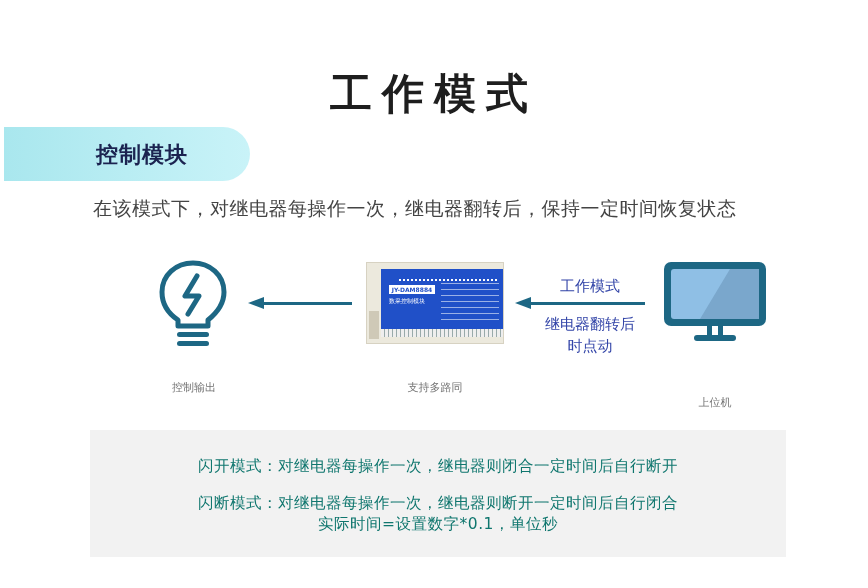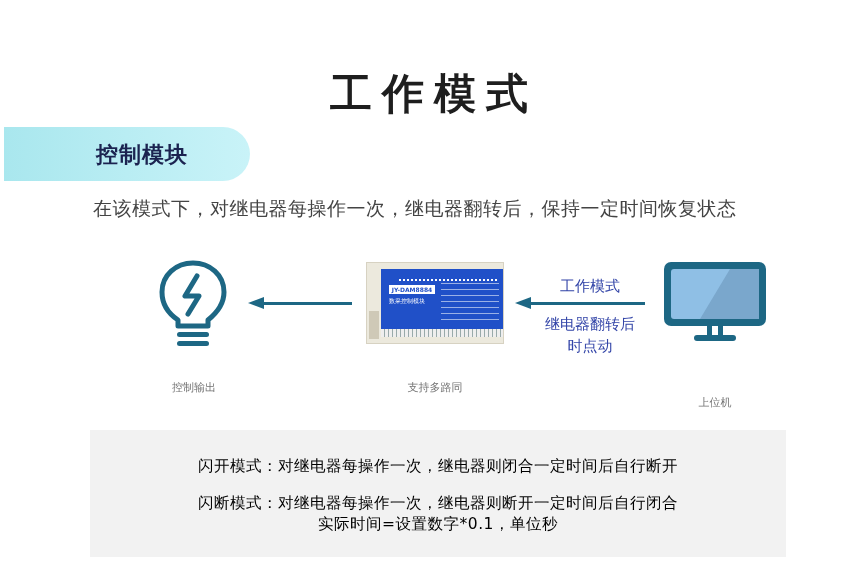--- a/index.html
+++ b/index.html
@@ -60,21 +60,21 @@
   }
   .device .topdots {
     position: absolute; left: 18px; top: 10px; width: 100px; height: 2px;
     background: repeating-linear-gradient(90deg, #fff 0 2px, transparent 2px 4px);
   }
 
   .note-box {
     position: absolute; left: 90px; top: 430px; width: 696px; height: 127px; background: #f2f2f2;
   }
   .note-line {
-    position: absolute; left: 0; width: 696px; text-align: center; font-size: 15.5px; color: #000000;
+    position: absolute; left: 0; width: 696px; text-align: center; font-size: 15.5px; color: #0f766e;
     letter-spacing: 0.5px;
   }
 </style>
 </head>
 <body>
 
 <div class="title">工作模式</div>
 
 <div class="pill">
   <span class="pill-label">控制模块</span>

